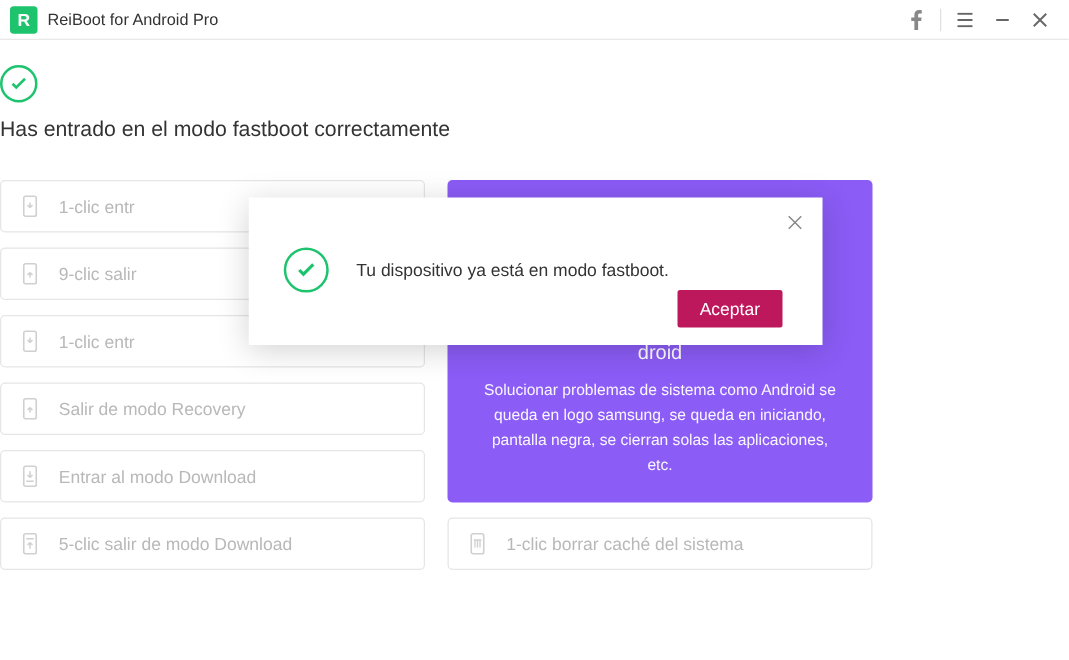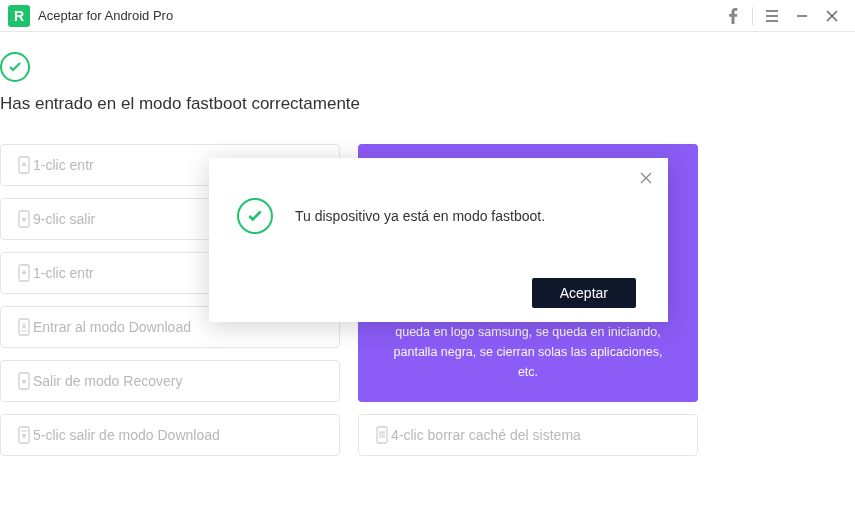--- a/index.html
+++ b/index.html
@@ -96,20 +96,21 @@
       width: 698px;
     }
     .option-btn {
       height: 42px;
       border: 1px solid #e5e5e5;
       border-radius: 4px;
       background: #fff;
       display: flex;
       align-items: center;
       padding: 0 14px;
+      gap: 14px;
       cursor: pointer;
       color: #b8b8b8;
       font-size: 14px;
     }
     .option-icon {
       width: 18px;
       height: 18px;
       display: flex;
       align-items: center;
       justify-content: center;
@@ -130,24 +131,24 @@
       font-size: 16px;
       margin-bottom: 10px;
     }
     .feature-desc {
       font-size: 12.5px;
       line-height: 1.6;
       opacity: 0.95;
     }
     .modal {
       position: absolute;
-      left: 209px;
+      left: 199px;
       top: 158px;
       width: 459px;
-      height: 164px;
+      height: 118px;
       background: #fff;
       box-shadow: 0 4px 24px rgba(0,0,0,0.18);
       z-index: 100;
     }
     .modal-close {
       position: absolute;
       top: 10px;
       right: 12px;
       cursor: pointer;
       color: #888;
@@ -180,36 +181,36 @@
     .modal-text {
       font-size: 14px;
       color: #333;
     }
     .modal-footer {
       position: absolute;
       bottom: 14px;
       right: 32px;
     }
     .accept-btn {
-      background: #0f172a;
+      background: #be185d;
       color: #fff;
       border: none;
-      padding: 7px 28px;
+      padding: 7px 18px;
       font-size: 14px;
       border-radius: 2px;
       cursor: pointer;
     }
   </style>
 </head>
 <body>
 
 <div class="titlebar">
   <div class="titlebar-left">
     <div class="logo-box">R</div>
-    <span class="app-title">Aceptar for Android Pro</span>
+    <span class="app-title">ReiBoot for Android Pro</span>
   </div>
   <div class="titlebar-right">
     <div class="titlebar-btn">
       <svg width="10" height="16" viewBox="0 0 10 16">
           <path fill="#888" d="M6.5 16V8.7h2.4l.4-2.8H6.5V4.1c0-.8.2-1.4 1.4-1.4h1.5V.1C9.1.1 8.2 0 7.2 0 5 0 3.5 1.3 3.5 3.8v2.1H1v2.8h2.5V16h3z"></path>
         </svg>
     </div>
     <div class="titlebar-sep"></div>
     <div class="titlebar-btn">
       <svg width="14" height="12" viewBox="0 0 14 12">
@@ -270,54 +271,54 @@
             <path d="M8 6v4m0 0l-2-2m2 2l2-2" stroke="#d0d0d0" stroke-width="1.2" fill="none"></path>
           </svg>
       </span>
       <span>1-clic entr</span>
     </div>
 
     <div class="option-btn">
       <span class="option-icon">
         <svg width="16" height="18" viewBox="0 0 16 18">
             <rect x="3" y="1" width="10" height="16" rx="1.5" fill="none" stroke="#d0d0d0" stroke-width="1.3"></rect>
+            <path d="M8 12V8m0 0l-2 2m2-2l2 2" stroke="#d0d0d0" stroke-width="1.2" fill="none"></path>
+          </svg>
+      </span>
+      <span>Salir de modo Recovery</span>
+    </div>
+
+    <div class="option-btn">
+      <span class="option-icon">
+        <svg width="16" height="18" viewBox="0 0 16 18">
+            <rect x="3" y="1" width="10" height="16" rx="1.5" fill="none" stroke="#d0d0d0" stroke-width="1.3"></rect>
             <path d="M8 5v5m0 0l-2-2m2 2l2-2M5 13h6" stroke="#d0d0d0" stroke-width="1.2" fill="none"></path>
           </svg>
       </span>
       <span>Entrar al modo Download</span>
     </div>
 
     <div class="option-btn">
       <span class="option-icon">
         <svg width="16" height="18" viewBox="0 0 16 18">
             <rect x="3" y="1" width="10" height="16" rx="1.5" fill="none" stroke="#d0d0d0" stroke-width="1.3"></rect>
-            <path d="M8 12V8m0 0l-2 2m2-2l2 2" stroke="#d0d0d0" stroke-width="1.2" fill="none"></path>
-          </svg>
-      </span>
-      <span>Salir de modo Recovery</span>
-    </div>
-
-    <div class="option-btn">
-      <span class="option-icon">
-        <svg width="16" height="18" viewBox="0 0 16 18">
-            <rect x="3" y="1" width="10" height="16" rx="1.5" fill="none" stroke="#d0d0d0" stroke-width="1.3"></rect>
             <path d="M8 13V8m0 0l-2 2m2-2l2 2M5 5h6" stroke="#d0d0d0" stroke-width="1.2" fill="none"></path>
           </svg>
       </span>
       <span>5-clic salir de modo Download</span>
     </div>
 
     <div class="option-btn">
       <span class="option-icon">
         <svg width="16" height="18" viewBox="0 0 16 18">
             <rect x="3" y="1" width="10" height="16" rx="1.5" fill="none" stroke="#d0d0d0" stroke-width="1.3"></rect>
             <path d="M5 6h6M6 6v6m2-6v6m2-6v6" stroke="#d0d0d0" stroke-width="1.1" fill="none"></path>
           </svg>
       </span>
-      <span>4-clic borrar caché del sistema</span>
+      <span>1-clic borrar caché del sistema</span>
     </div>
   </div>
 </div>
 
 <div class="modal">
   <div class="modal-close">
     <svg width="12" height="12" viewBox="0 0 12 12">
         <path stroke="#888" stroke-width="1.2" d="M1 1l10 10M11 1L1 11"></path>
       </svg>
   </div>

